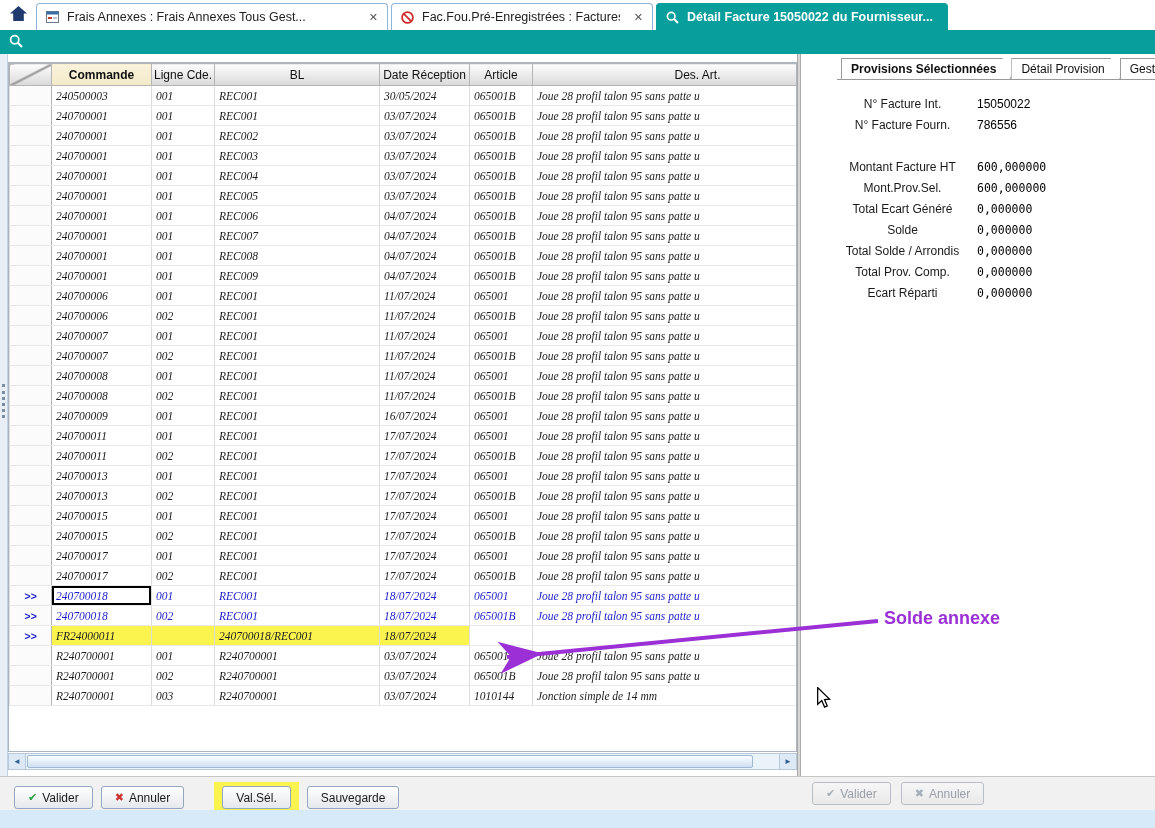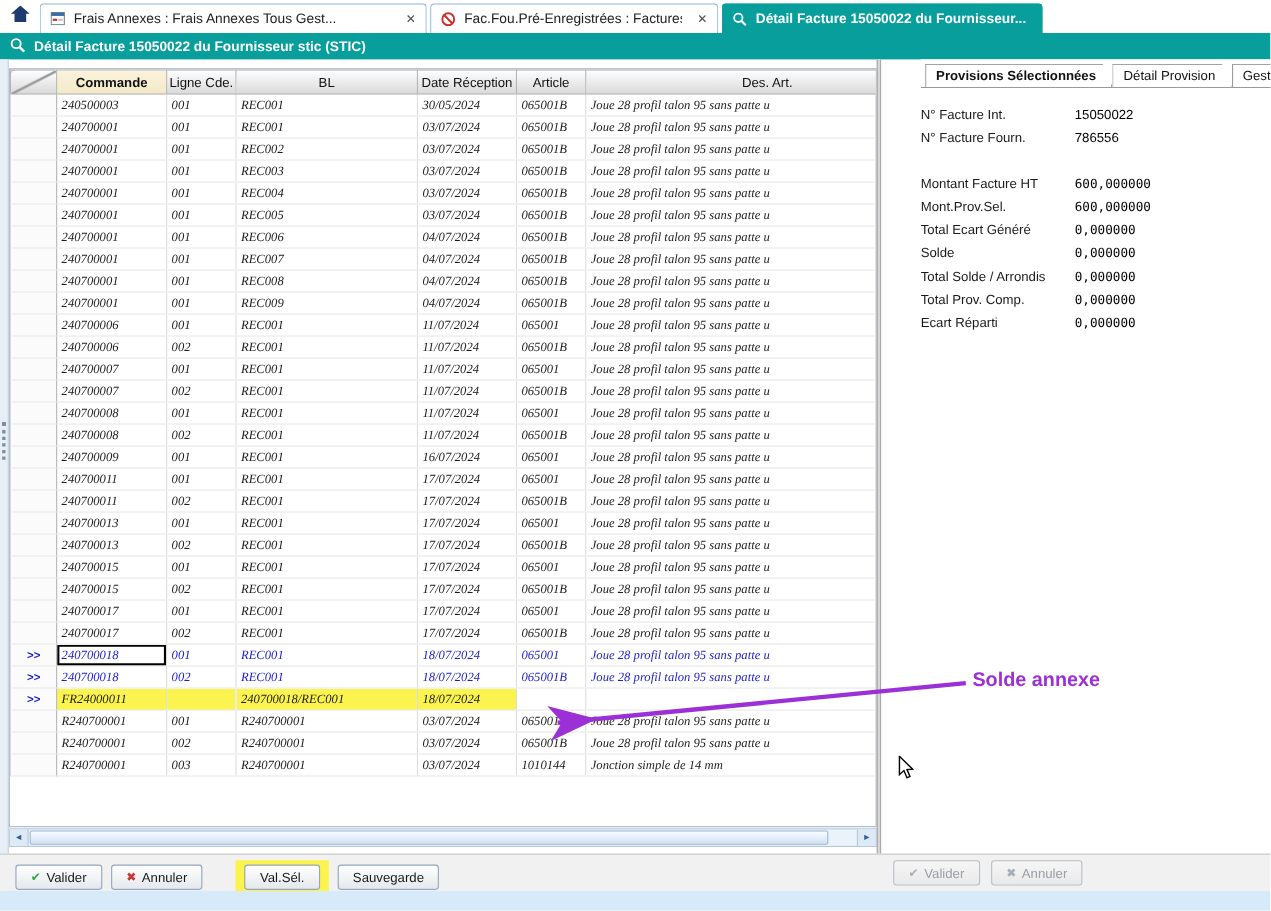--- a/index.html
+++ b/index.html
@@ -65,21 +65,21 @@
             border-left:1px solid #aaa;border-right:1px solid #aaa;}
   .panel{position:absolute;left:837px;top:54px;width:354px;height:722px;background:#fff;overflow:hidden;}
   .panel-tabs{display:flex;align-items:flex-end;height:26px;padding:4px 0 0 4px;border-bottom:1px solid #9a9a9a;}
   .ptab{font-size:12px;color:#111;background:#fff;border:1px solid #9a9a9a;border-bottom:none;
         padding:3px 14px 3px 9px;white-space:nowrap;
         clip-path:polygon(0 0,calc(100% - 9px) 0,100% 100%,0 100%);cursor:pointer;}
   .ptab.active{font-weight:bold;}
   .fields{margin-top:13px;}
   .field{display:flex;height:21px;align-items:center;font-size:12px;}
   .field.gap{margin-top:21px;}
-  .flabel{width:140px;text-align:left;padding-right:9px;color:#1a1a1a;white-space:nowrap;}
+  .flabel{width:140px;text-align:center;padding-right:9px;color:#1a1a1a;white-space:nowrap;}
   .fvalue{color:#000;white-space:nowrap;}
   .fvalue.num{width:162px;text-align:left;font-family:"DejaVu Sans Mono",monospace;font-size:11.5px;}
   
   .footer{position:absolute;left:0;top:776px;width:1155px;height:34px;background:#f1f1f1;border-top:1px solid #c6c6c6;}
   .footer-buttons{position:absolute;left:14px;top:5px;display:flex;align-items:center;gap:8px;}
   .panel-buttons{position:absolute;left:812px;top:5px;display:flex;align-items:center;gap:10px;}
   .btn{display:flex;align-items:center;gap:5px;height:23px;padding:0 13px;font-size:12px;color:#1a1a1a;
        background:linear-gradient(#ffffff,#e5e8ec);border:1px solid #94a6c0;border-radius:3px;cursor:pointer;
        font-family:"Liberation Sans",sans-serif;}
   .btn .ic-check{color:#2f9e3f;font-size:11px;}
@@ -142,21 +142,20 @@
     </div>
 </div>
 
 <div class="titlebar">
   <span>
     <svg width="14" height="14" viewBox="0 0 14 14">
         <circle cx="5.7" cy="5.7" r="4.1" stroke="#fff" fill="none" stroke-width="1.7"></circle>
         <line x1="8.8" y1="8.8" x2="13" y2="13" stroke="#fff" stroke-width="2.2"></line>
       </svg>
   </span>
-  <span>Détail Facture 15050022 du Fournisseur stic (STIC)</span>
 </div>
 
 <div class="splitter">
     <div class="dots"></div>
   </div>
 
 <div class="grid-area">
   <table>
     <colgroup>
       <col style="width:42px">

